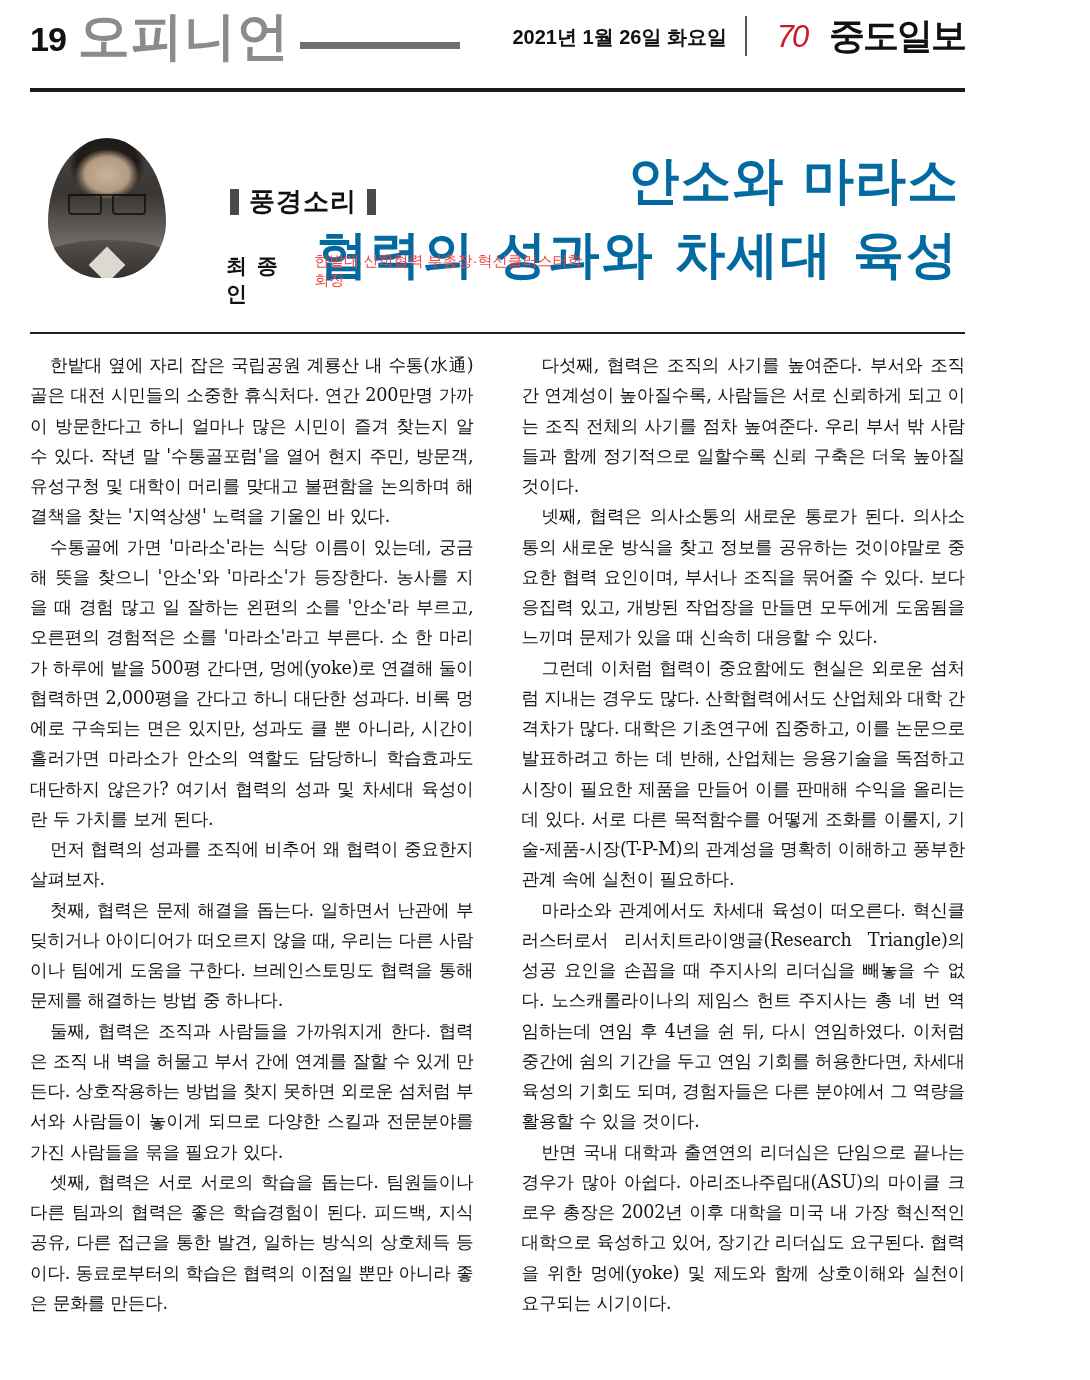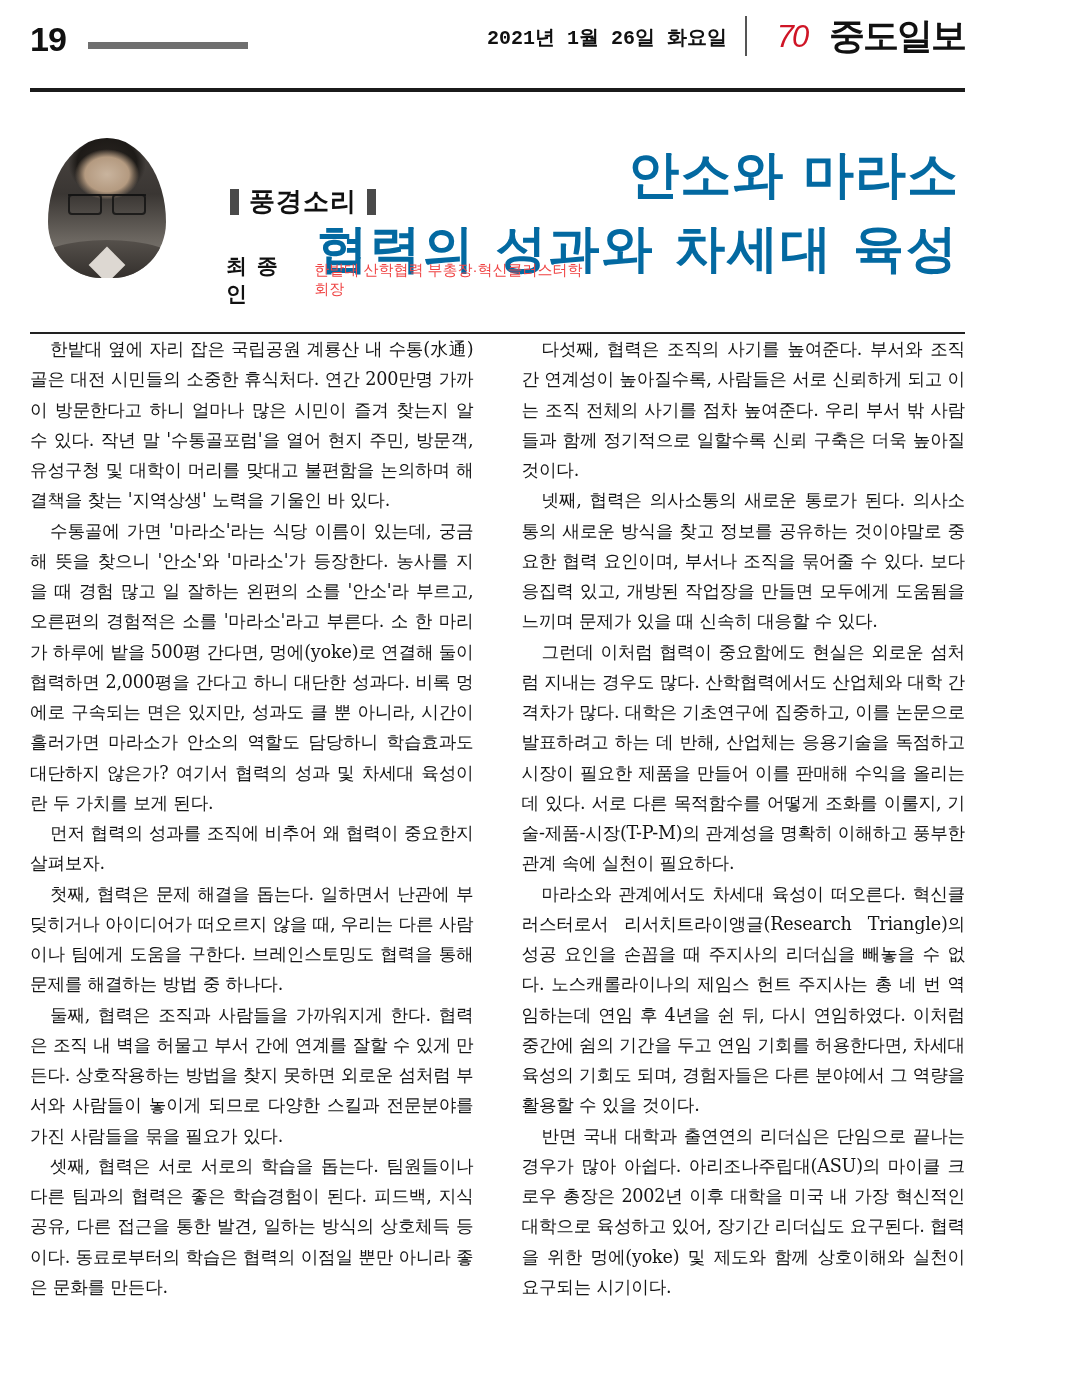--- a/index.html
+++ b/index.html
@@ -51,21 +51,21 @@
   }
   .rule-after-title {
     flex: 0 0 160px;
     height: 7px;
     background: #6f6f6f;
     margin-top: 42px;
     margin-left: 10px;
   }
   .masthead-spacer { flex: 1 1 auto; }
   .issue-date {
-    font-family: Liberation Mono, monospace;
+    font-family: Liberation Sans, sans-serif;
     font-size: 20px;
     font-weight: bold;
     color: #111;
     margin-top: 24px;
     margin-right: 18px;
     white-space: nowrap;
   }
   .vert-divider {
     width: 2px;
     height: 40px;
@@ -107,20 +107,21 @@
   .masthead-rule {
     height: 4px;
     background: #1b1b1b;
     margin-top: 2px;
   }
 
   
   .headline-block {
     position: relative;
     height: 232px;
+    padding-top: 6px;
   }
   .headline {
     text-align: right;
     padding-right: 6px;
     padding-top: 46px;
     font-family: "DejaVu Serif", serif;
     font-weight: bold;
     font-size: 51px;
     line-height: 1.45;
     letter-spacing: 1px;
@@ -206,21 +207,21 @@
     font-size: 26px;
     letter-spacing: 1px;
     color: #111;
   }
 
   .author-line {
     position: absolute;
     left: 196px;
     top: 132px;
     display: flex;
-    align-items: center;
+    align-items: flex-start;
     gap: 10px;
   }
   .author-name {
     font-family: "Liberation Sans", sans-serif;
     font-weight: bold;
     font-size: 21px;
     letter-spacing: 2px;
     color: #111;
   }
   .author-title {
@@ -236,21 +237,21 @@
     right: 30px;
     top: 332px;
     height: 2px;
     background: #222;
   }
 
   
   .body-columns {
     display: flex;
     gap: 48px;
-    margin-top: 10px;
+    margin-top: 20px;
   }
   .col {
     width: 494px;
     font-family: "DejaVu Serif", serif;
     font-size: 17.6px;
     line-height: 1.72;
     text-align: justify;
     color: #151515;
     letter-spacing: -0.2px;
   }
@@ -259,20 +260,21 @@
     text-indent: 20px;
   }
 </style>
 </head>
 <body>
 
 <div class="page">
 
   <div class="masthead">
     <div class="page-number">19</div>
+    <div class="section-title">오피니언</div>
     <div class="rule-after-title"></div>
     <div class="masthead-spacer"></div>
     <div class="issue-date">2021년 1월 26일 화요일</div>
     <div class="vert-divider"></div>
     <div class="logo-wrap">
       <div class="logo-70">
         <span class="seventy">70</span>
       </div>
       <div class="logo-name">중도일보</div>
     </div>

